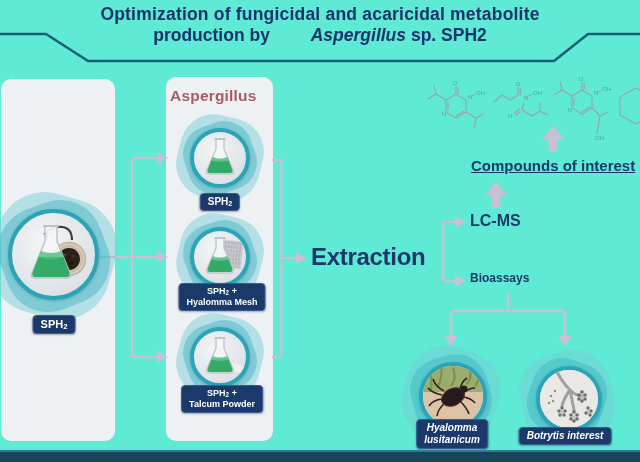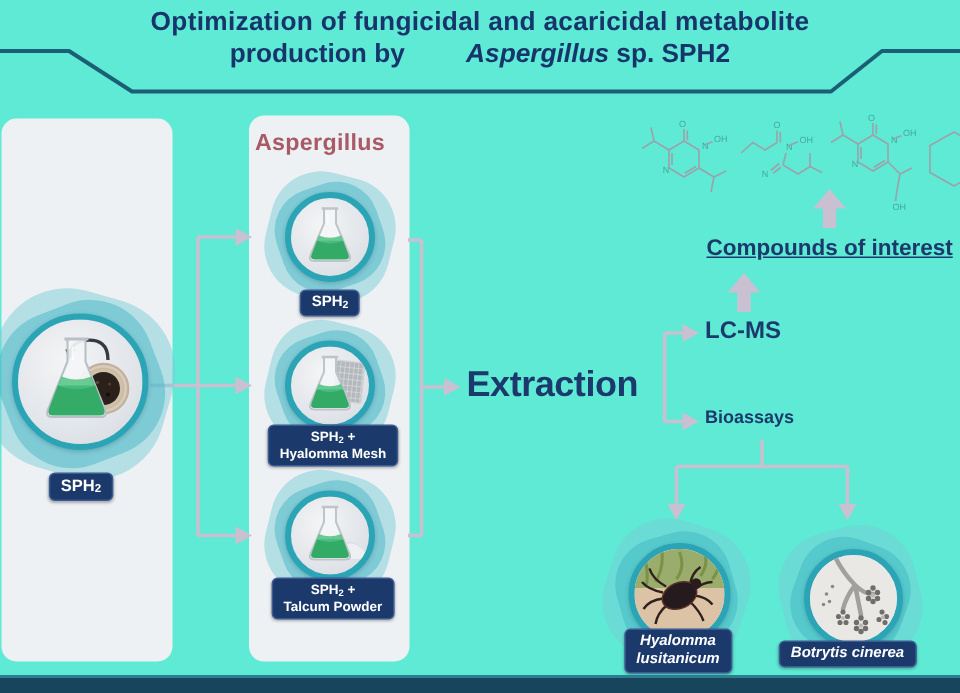--- a/index.html
+++ b/index.html
@@ -305,19 +305,19 @@
         <g fill="#8a8a86">
           <circle cx="11" cy="26" r="1.2"></circle>
             <circle cx="9" cy="33" r="1.2"></circle>
             <circle cx="15" cy="21" r="1.2"></circle>
             <circle cx="13" cy="31" r="1.2"></circle>
         </g>
       </g>
     </svg>
   </div>
   <div class="abs tag italic" style="left:565px;top:427px;font-size:10px;">
-    <div class="l1">Botrytis cinerea</div>
+    <div class="l1">Botrytis interest</div>
 
   </div>
 
   <div class="abs" id="footer-bar"></div>
 
 </div>
 
 </body></html>

